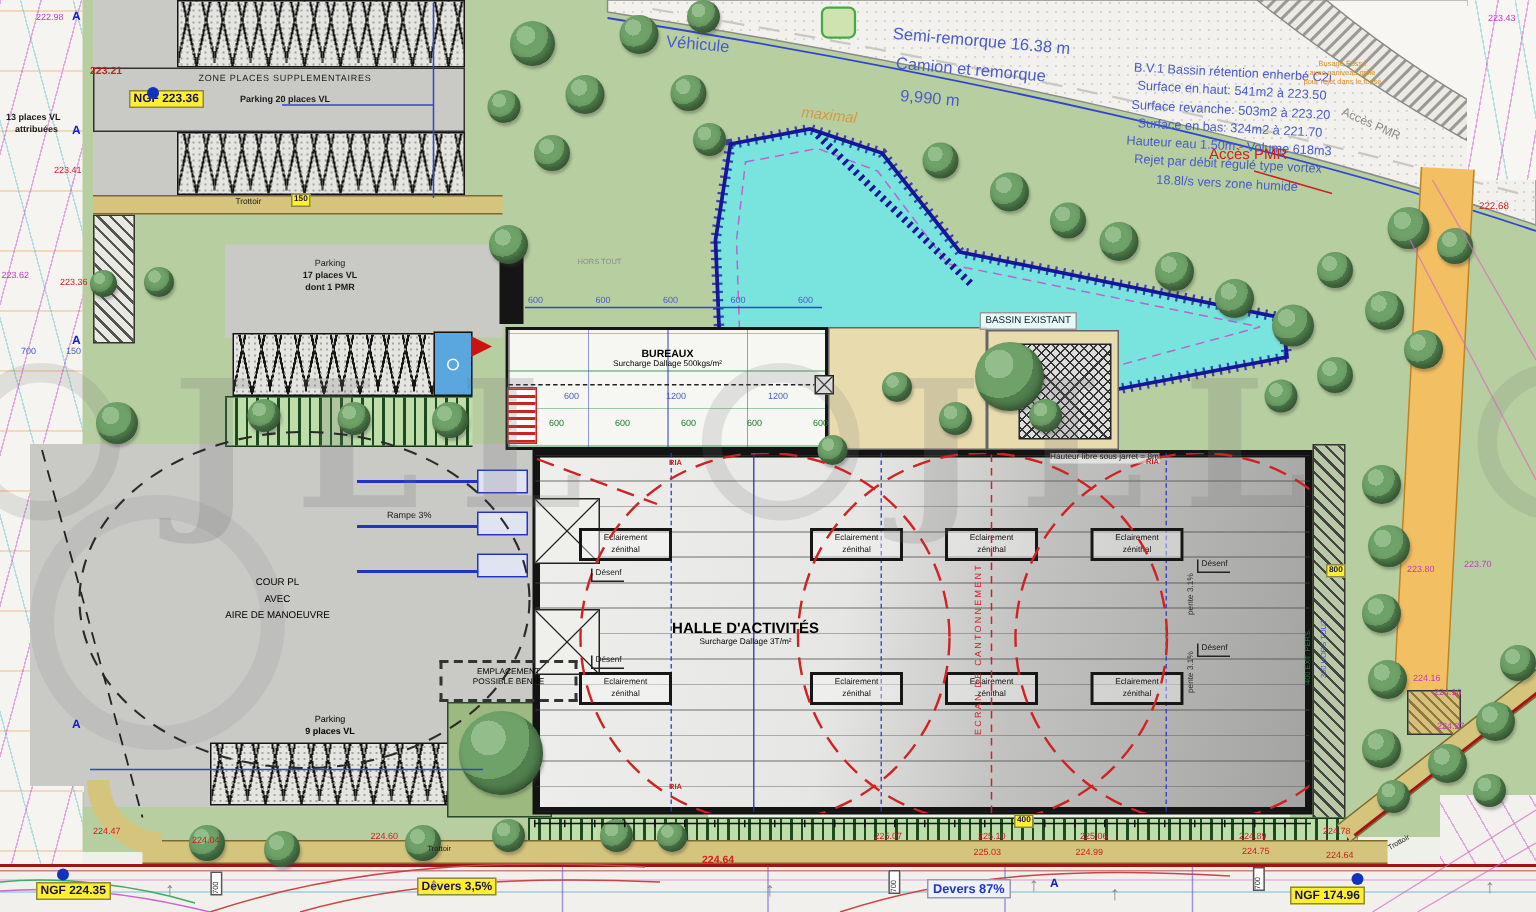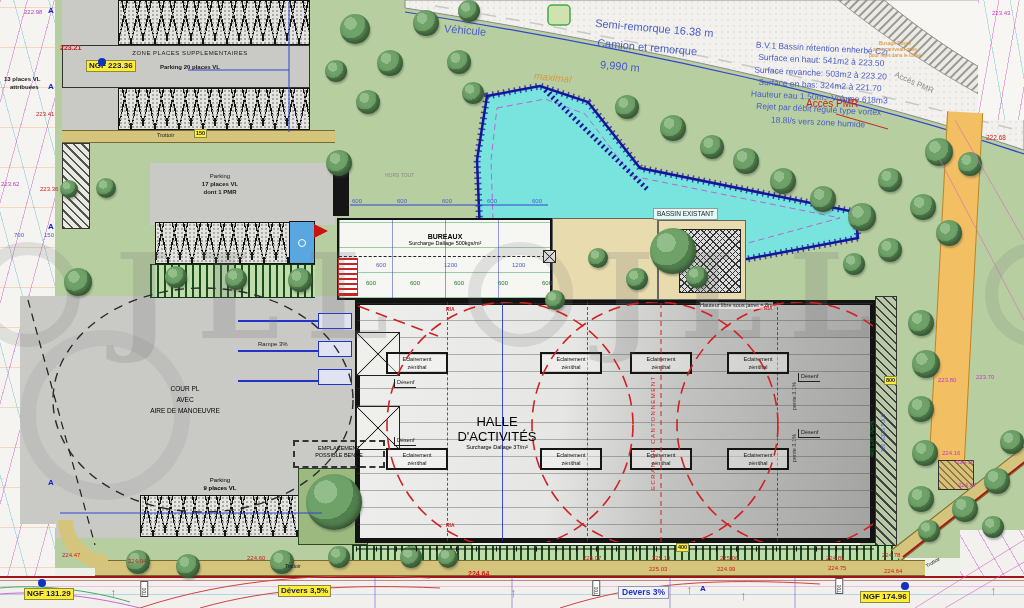--- a/index.html
+++ b/index.html
@@ -263,21 +263,21 @@
   <span class="lbl c-blue" style="left:376px;top:262px">600</span>
   <span class="lbl c-blue" style="left:444px;top:262px">1200</span>
   <span class="lbl c-blue" style="left:512px;top:262px">1200</span>
   <span class="lbl c-grn" style="left:366px;top:280px">600</span>
   <span class="lbl c-grn" style="left:410px;top:280px">600</span>
   <span class="lbl c-grn" style="left:454px;top:280px">600</span>
   <span class="lbl c-grn" style="left:498px;top:280px">600</span>
   <span class="lbl c-grn" style="left:542px;top:280px">600</span>
 
   <div class="note ctr" style="left:437px;top:414px;width:120px;text-align:center">
-    <div style="font-size:13px;font-weight:normal">HALLE D'ACTIVITÉS</div>
+    <div style="font-size:10px;font-weight:bold">HALLE D'ACTIVITÉS</div>
     <div style="font-size:5.5px">Surcharge Dallage 3T/m²</div>
   </div>
   <div class="sky" style="left:386px;top:352px"><span>Eclairement</span><br><span>zénithal</span></div>
   <div class="sky" style="left:540px;top:352px"><span>Eclairement</span><br><span>zénithal</span></div>
   <div class="sky" style="left:630px;top:352px"><span>Eclairement</span><br><span>zénithal</span></div>
   <div class="sky" style="left:727px;top:352px"><span>Eclairement</span><br><span>zénithal</span></div>
   <div class="sky" style="left:386px;top:448px"><span>Eclairement</span><br><span>zénithal</span></div>
   <div class="sky" style="left:540px;top:448px"><span>Eclairement</span><br><span>zénithal</span></div>
   <div class="sky" style="left:630px;top:448px"><span>Eclairement</span><br><span>zénithal</span></div>
   <div class="sky" style="left:727px;top:448px"><span>Eclairement</span><br><span>zénithal</span></div>
@@ -323,22 +323,22 @@
   <span class="lbl c-red" style="left:652px;top:555px">225.10</span>
   <span class="lbl c-red" style="left:649px;top:566px">225.03</span>
   <span class="lbl c-red" style="left:720px;top:555px">225.06</span>
   <span class="lbl c-red" style="left:717px;top:566px">224.99</span>
   <span class="lbl c-red" style="left:826px;top:555px">224.89</span>
   <span class="lbl c-red" style="left:828px;top:565px">224.75</span>
   <span class="lbl c-red" style="left:882px;top:552px">224.78</span>
   <span class="lbl c-red" style="left:884px;top:568px">224.64</span>
   <span class="lbl" style="left:925px;top:559px;font-size:5px;transform:rotate(-30deg)">Trottoir</span>
   <span class="lbl hl-y" style="left:278px;top:585px">Devers 3,5%</span>
-  <span class="lbl" style="left:618px;top:586px;font-size:8.5px;font-weight:bold;color:#2233cc;background:#eef2fa;border:1px solid #99a;padding:0 3px">Devers 3%</span>
-  <span class="lbl hl-y" style="left:24px;top:588px">NGF 131.29</span>
+  <span class="lbl" style="left:618px;top:586px;font-size:8.5px;font-weight:bold;color:#2233cc;background:#eef2fa;border:1px solid #99a;padding:0 3px">Devers 87%</span>
+  <span class="lbl hl-y" style="left:24px;top:588px">NGF 224.35</span>
   <div class="dot-b" style="left:38px;top:579px"></div>
   <span class="lbl hl-y" style="left:860px;top:591px">NGF 174.96</span>
   <div class="dot-b" style="left:901px;top:582px"></div>
   <span class="lbl rot270" style="left:140px;top:581px;height:16px;font-size:5px;background:#fff;border:.5px solid #555">700</span>
   <span class="lbl rot270" style="left:592px;top:580px;height:16px;font-size:5px;background:#fff;border:.5px solid #555">700</span>
   <span class="lbl rot270" style="left:835px;top:578px;height:16px;font-size:5px;background:#fff;border:.5px solid #555">700</span>
 
 <div class="tree" style="left: 340px; top: 14px; width: 30px; height: 30px;"></div>
     <div class="tree" style="left: 377px; top: 50px; width: 26px; height: 26px;"></div>
     <div class="tree" style="left: 413px; top: 10px; width: 26px; height: 26px;"></div>

